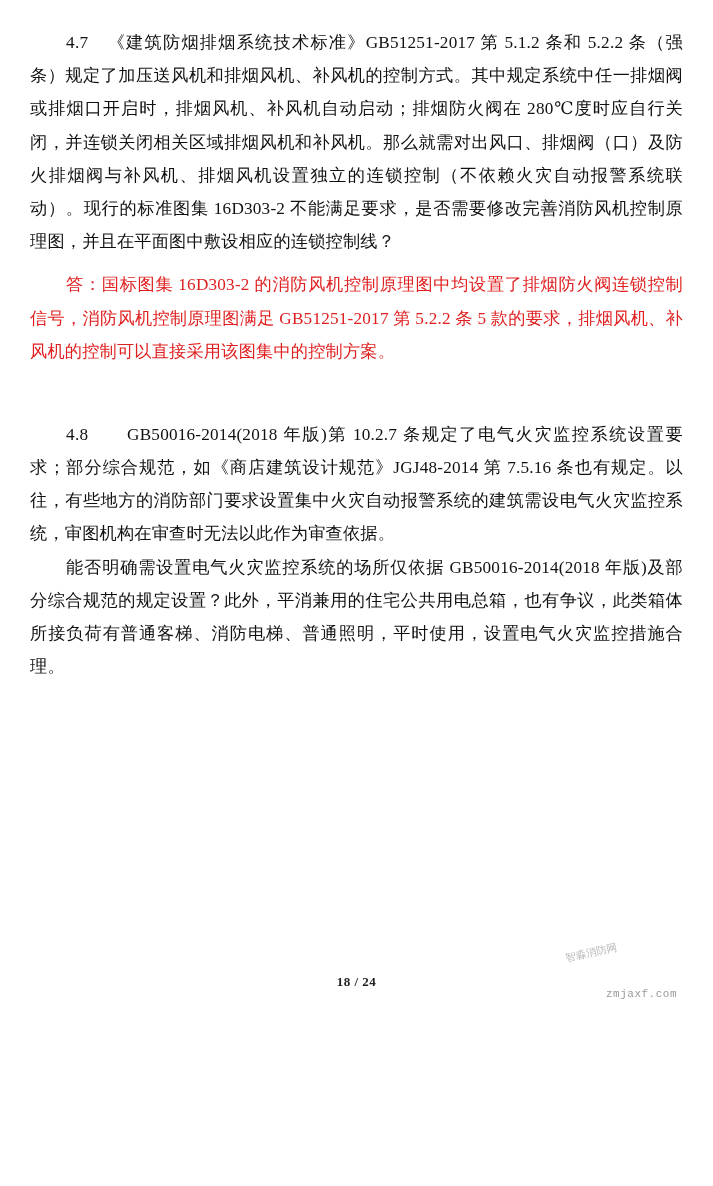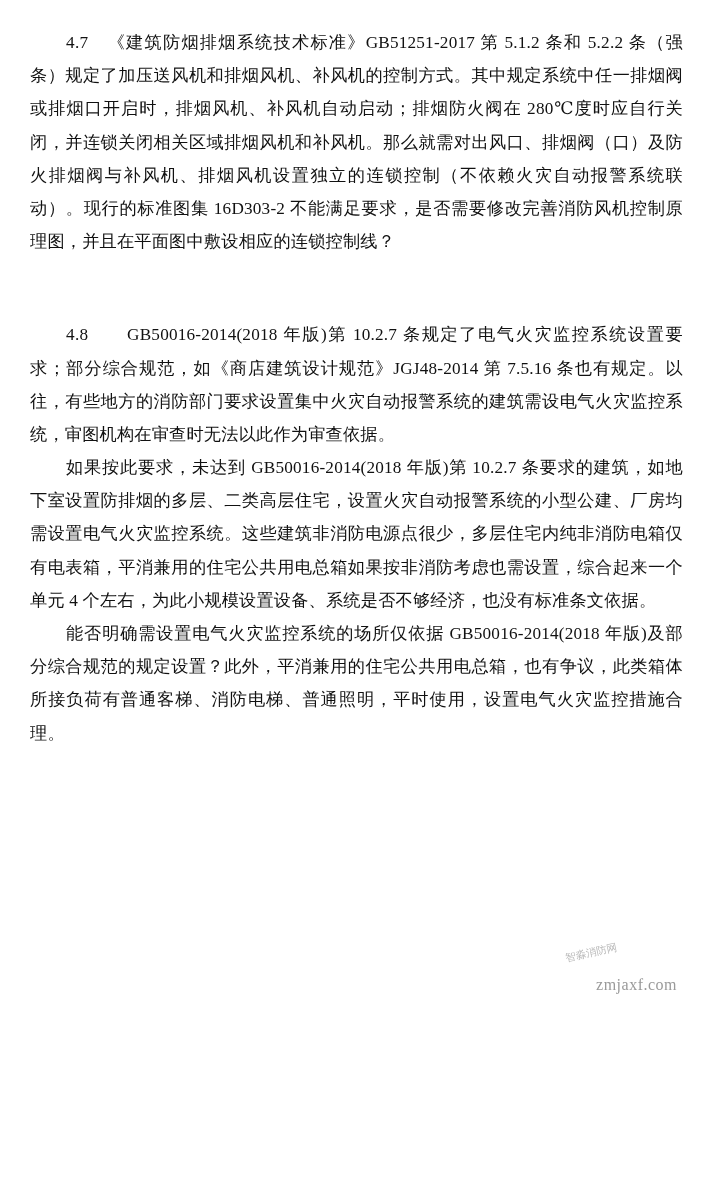--- a/index.html
+++ b/index.html
@@ -86,23 +86,23 @@
   }
   .wm-text {
     font-size: 13px;
     font-family: "Liberation Sans", sans-serif;
     color: #333333;
     letter-spacing: 0.5px;
   }
   .wm-watermark {
     position: absolute;
     right: 36px;
-    bottom: 10px;
-    font-size: 16px;
-    font-family: Liberation Serif, serif;
+    bottom: 4px;
+    font-size: 11px;
+    font-family: Liberation Mono, monospace;
     color: #9a9a9a;
     letter-spacing: 0.5px;
   }
   .wm-diag {
     position: absolute;
     right: 96px;
     bottom: 44px;
     font-size: 10.5px;
     font-family: "Liberation Sans", sans-serif;
     color: #b9b9b9;
@@ -112,33 +112,34 @@
 </style>
 </head>
 <body>
 
 <div class="page">
 
   <p class="para indent black">4.7　《建筑防烟排烟系统技术标准》GB51251-2017 第 5.1.2 条和 5.2.2 条（强条）规定了加压送风机和排烟风机、补风机的控制方式。其中规定系统中任一排烟阀或排烟口开启时，排烟风机、补风机自动启动；排烟防火阀在 280℃度时应自行关闭，并连锁关闭相关区域排烟风机和补风机。那么就需对出风口、排烟阀（口）及防火排烟阀与补风机、排烟风机设置独立的连锁控制（不依赖火灾自动报警系统联动）。现行的标准图集 16D303-2 不能满足要求，是否需要修改完善消防风机控制原理图，并且在平面图中敷设相应的连锁控制线？</p>
 
   <div class="gap-sm"></div>
 
+  <p class="para indent red">答：国标图集 16D303-2 的消防风机控制原理图中均设置了排烟防火阀连锁控制信号，消防风机控制原理图满足 GB51251-2017 第 5.2.2 条 5 款的要求，排烟风机、补风机的控制可以直接采用该图集中的控制方案。</p>
 
   <div class="gap-sm"></div>
 
 
   <div class="gap-lg"></div>
 
   <p class="para indent black">4.8　　GB50016-2014(2018 年版)第 10.2.7 条规定了电气火灾监控系统设置要求；部分综合规范，如《商店建筑设计规范》JGJ48-2014 第 7.5.16 条也有规定。以往，有些地方的消防部门要求设置集中火灾自动报警系统的建筑需设电气火灾监控系统，审图机构在审查时无法以此作为审查依据。</p>
 
-  <p class="para indent black">如果按此要求，未达到 GB50016-2014(2018 年版)第 10.2.7 条要求的建筑，如地下室设置防排烟的多层、二类高层住宅，设置火灾自动报警系统的小型公建、厂房均需设置电气火灾监控系统。这些建筑非消防电源点很少，多层住宅内纯非消防电箱仅有电表箱，平消兼用的住宅公共用电总箱如果按非消防考虑也需设置，综合起来一个单元 4 个左右，为此小规模设置设备、系统是否不够经济，也没有标准条文依据。</p>
 
   <p class="para indent black">能否明确需设置电气火灾监控系统的场所仅依据 GB50016-2014(2018 年版)及部分综合规范的规定设置？此外，平消兼用的住宅公共用电总箱，也有争议，此类箱体所接负荷有普通客梯、消防电梯、普通照明，平时使用，设置电气火灾监控措施合理。</p>
 
   <div class="footer">
+    <div class="page-number">18 / 24</div>
 
     <div class="wm-diag">智淼消防网</div>
 
 
     <div class="wm-watermark">zmjaxf.com</div>
   </div>
 
 </div>
 
 </body></html>

